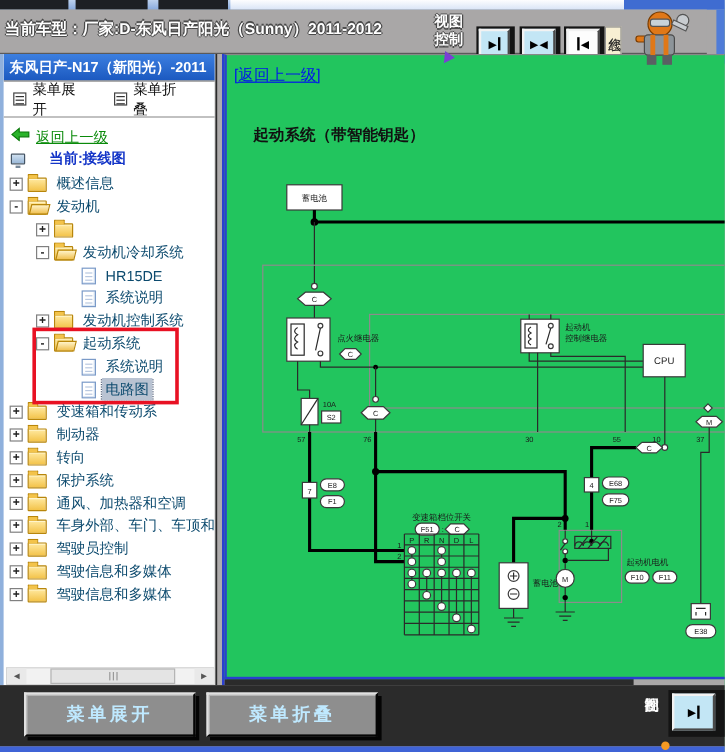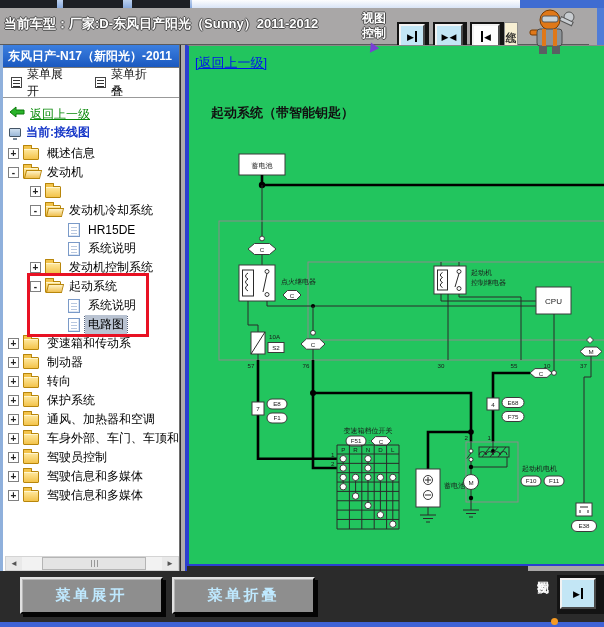--- a/index.html
+++ b/index.html
@@ -33,27 +33,27 @@
   .contentrow{position:absolute;top:45px;left:0;width:528px;height:526px;background:#2b2b2b}
   .sidebar{position:absolute;left:0;top:0;width:180px;height:526px;background:#fff;border-left:3px solid #8fb0dc;border-right:1px solid #6e6e6e;overflow:hidden}
   .splitter{position:absolute;left:181px;top:0;width:6px;height:526px;background:#aeacac;border-right:2px solid #2a3fd0}
   .sidebar-header{height:23px;background:linear-gradient(#3c7fe0,#1b59c0);color:#fff;font-size:12px;font-weight:bold;line-height:23px;padding-left:5px;position:relative;border-bottom:1px solid #777;white-space:nowrap}
   .menurow{height:30px;display:flex;align-items:center;padding-left:8px;border-bottom:1px solid #999;font-size:12px;color:#111}
   .menuitem{display:flex;align-items:center;gap:5px;margin-right:24px}
   .listicon{width:11px;height:11px;border:1px solid #444;background:#fff;position:relative;flex:none}
   .listicon::before{content:"";position:absolute;left:1px;right:1px;top:2px;height:1px;background:#333;box-shadow:0 3px 0 #333,0 6px 0 #333}
   .backrow{margin:8px 0 2px 6px;display:flex;align-items:flex-start;gap:5px;height:16px}
   .backlink{color:#0a8a0a;font-size:12px;text-decoration:underline}
-  .currentrow{margin:2px 0 0 6px;display:flex;align-items:center;gap:5px;height:16px}
+  .currentrow{margin:2px 0 0 6px;display:flex;align-items:center;gap:20px;height:16px}
   .pcicon{width:12px;height:9px;border:1px solid #456;background:linear-gradient(#cfe0f0,#9ab8d8);border-radius:1px;position:relative;flex:none}
   .pcicon::after{content:"";position:absolute;left:3px;top:9px;width:4px;height:2px;background:#789}
   .currentlabel{color:#1536c8;font-weight:bold;font-size:12px}
 
   .tree{position:relative;margin-top:4px}
-  .trow{height:19px;display:flex;align-items:center;font-size:12px;color:#000000;white-space:nowrap;overflow:hidden}
+  .trow{height:19px;display:flex;align-items:center;font-size:12px;color:#0c4a6e;white-space:nowrap;overflow:hidden}
   .lvl0{padding-left:5px}.lvl1{padding-left:27px}.lvl2{padding-left:50px}
   .toggle{width:11px;height:11px;border:1px solid #808080;background:#fff;margin-right:4px;flex:none;position:relative}
   .toggle::before{position:absolute;left:0;top:-1px;width:9px;text-align:center;font-size:10px;line-height:11px;font-weight:bold;color:#222}
   .plus::before{content:"+"}
   .minus::before{content:"-"}
   .spacer{width:15px;flex:none}
   .ic{display:inline-block;width:16px;height:12px;position:relative;margin-right:5px;flex:none}
   .folder{background:linear-gradient(#ffe9a0,#f3c34a);border:1px solid #b8860b;border-radius:1px;box-shadow:inset 0 1px 0 #fff5cc}
   .folder::before{content:"";position:absolute;top:-4px;left:-1px;width:7px;height:3px;background:#f3c34a;border:1px solid #b8860b;border-bottom:none;border-radius:1px 1px 0 0}
   .folder.open::after{content:"";position:absolute;left:1px;top:2px;right:-3px;bottom:-1px;background:linear-gradient(#fff3c8,#f0c050);border:1px solid #b8860b;transform:skewX(-14deg)}

